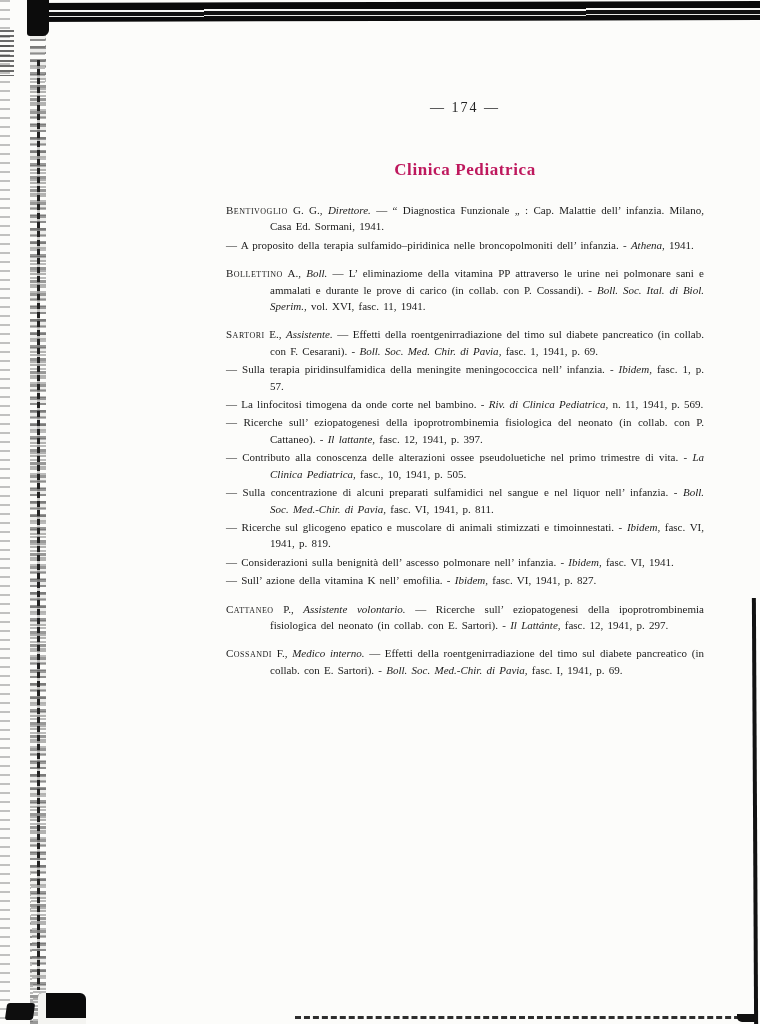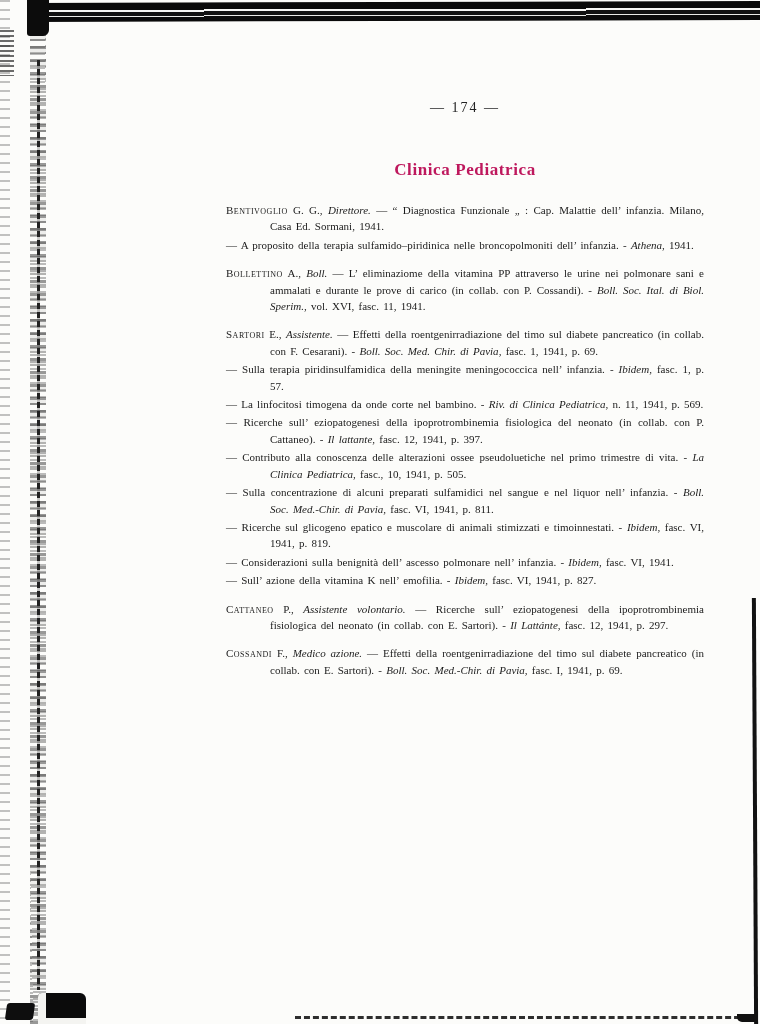--- a/index.html
+++ b/index.html
@@ -121,15 +121,15 @@
       <p class="entry group"><span class="sc">Sartori</span><span class="n"> E., </span><span class="i">Assistente.</span><span class="n"> — Effetti della roentgenirradiazione del timo sul diabete pancreatico (in collab. con F. Cesarani). - </span><span class="i">Boll. Soc. Med. Chir. di Pavia</span><span class="n">, fasc. 1, 1941, p. 69.</span></p>
       <p class="entry"><span class="n">— Sulla terapia piridinsulfamidica della meningite meningococcica nell’ infanzia. - </span><span class="i">Ibidem</span><span class="n">, fasc. 1, p. 57.</span></p>
       <p class="entry"><span class="n">— La linfocitosi timogena da onde corte nel bambino. - </span><span class="i">Riv. di Clinica Pediatrica</span><span class="n">, n. 11, 1941, p. 569.</span></p>
       <p class="entry"><span class="n">— Ricerche sull’ eziopatogenesi della ipoprotrombinemia fisiologica del neonato (in collab. con P. Cattaneo). - </span><span class="i">Il lattante</span><span class="n">, fasc. 12, 1941, p. 397.</span></p>
       <p class="entry"><span class="n">— Contributo alla conoscenza delle alterazioni ossee pseudoluetiche nel primo trimestre di vita. - </span><span class="i">La Clinica Pediatrica</span><span class="n">, fasc., 10, 1941, p. 505.</span></p>
       <p class="entry"><span class="n">— Sulla concentrazione di alcuni preparati sulfamidici nel sangue e nel liquor nell’ infanzia. - </span><span class="i">Boll. Soc. Med.-Chir. di Pavia</span><span class="n">, fasc. VI, 1941, p. 811.</span></p>
       <p class="entry"><span class="n">— Ricerche sul glicogeno epatico e muscolare di animali stimizzati e timoinnestati. - </span><span class="i">Ibidem</span><span class="n">, fasc. VI, 1941, p. 819.</span></p>
       <p class="entry"><span class="n">— Considerazioni sulla benignità dell’ ascesso polmonare nell’ infanzia. - </span><span class="i">Ibidem</span><span class="n">, fasc. VI, 1941.</span></p>
       <p class="entry"><span class="n">— Sull’ azione della vitamina K nell’ emofilia. - </span><span class="i">Ibidem</span><span class="n">, fasc. VI, 1941, p. 827.</span></p>
       <p class="entry group"><span class="sc">Cattaneo</span><span class="n"> P., </span><span class="i">Assistente volontario.</span><span class="n"> — Ricerche sull’ eziopatogenesi della ipoprotrombinemia fisiologica del neonato (in collab. con E. Sartori). - </span><span class="i">Il Lattánte</span><span class="n">, fasc. 12, 1941, p. 297.</span></p>
-      <p class="entry group"><span class="sc">Cossandi</span><span class="n"> F., </span><span class="i">Medico azione.</span><span class="n"> — Effetti della roentgenirradiazione del timo sul diabete pancreatico (in collab. con E. Sartori). - </span><span class="i">Boll. Soc. Med.-Chir. di Pavia</span><span class="n">, fasc. I, 1941, p. 69.</span></p>
+      <p class="entry group"><span class="sc">Cossandi</span><span class="n"> F., </span><span class="i">Medico interno.</span><span class="n"> — Effetti della roentgenirradiazione del timo sul diabete pancreatico (in collab. con E. Sartori). - </span><span class="i">Boll. Soc. Med.-Chir. di Pavia</span><span class="n">, fasc. I, 1941, p. 69.</span></p>
     </div>
 </div>
 
 </body></html>

